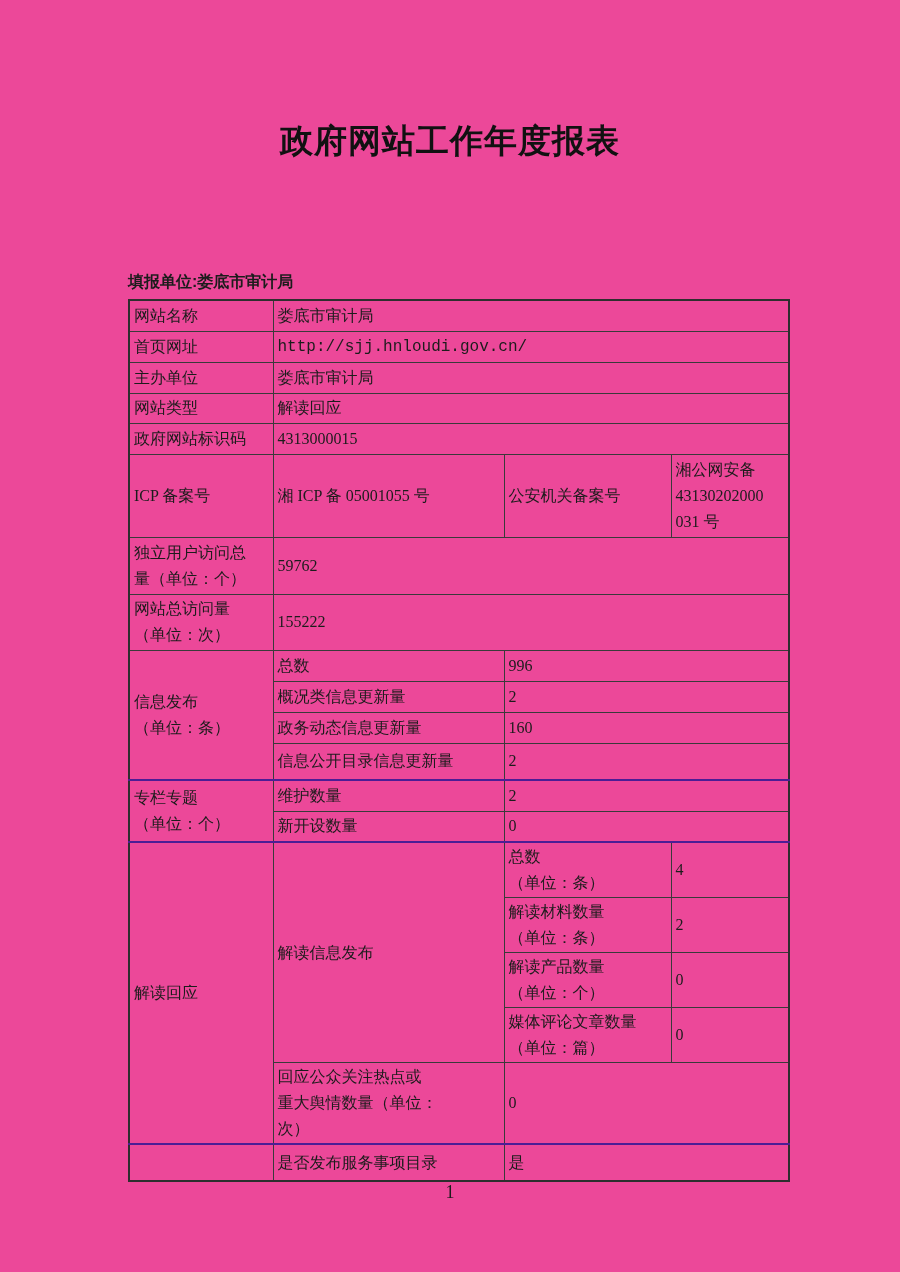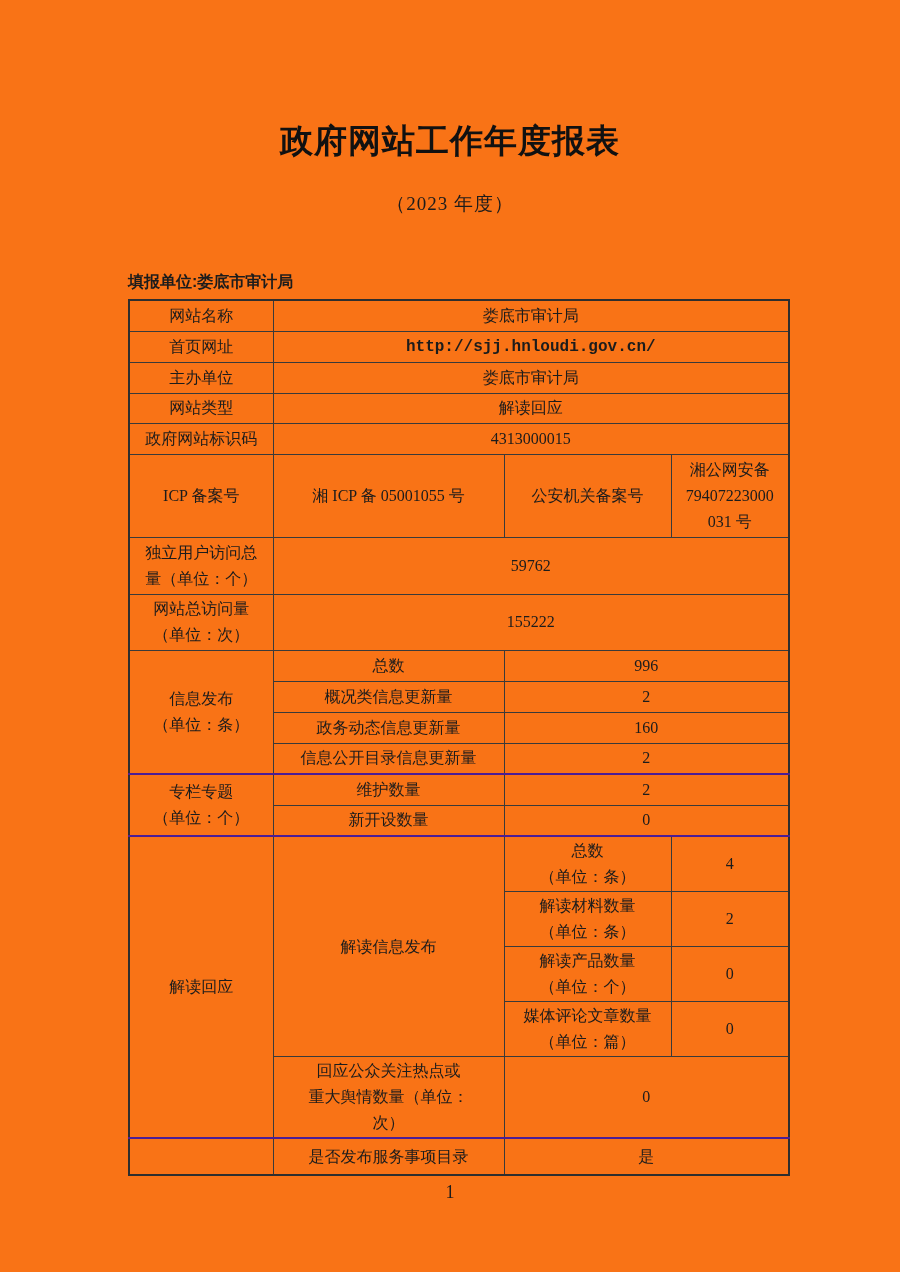--- a/index.html
+++ b/index.html
@@ -1,19 +1,19 @@
 <!DOCTYPE html>
 <html><head>
 <meta charset="utf-8">
 <style>
   html,body{margin:0;padding:0;background:#ffffff;}
   .page{
     position:relative;
     width:900px;height:1272px;
-    background:#f97316;
+    background:#ec4899;
     font-family:"Liberation Serif","DejaVu Serif",serif;
     color:#1c1c1c;
     overflow:hidden;
   }
   .doc-title{
     position:absolute;top:119px;left:0;width:100%;
     text-align:center;
     font-family:"Liberation Sans","DejaVu Sans",sans-serif;
     font-weight:700;font-size:33px;letter-spacing:1px;
     color:#111;
@@ -28,42 +28,41 @@
     font-family:"Liberation Sans","DejaVu Sans",sans-serif;
     font-weight:700;font-size:16px;
   }
   table.report{
     position:absolute;top:299px;left:128px;
     width:660px;border-collapse:collapse;table-layout:fixed;
   }
   table.report{border:2px solid #2e2e2e;}
   table.report td{
     border:1px solid #3a3a3a;
-    text-align:center;vertical-align:middle;
+    vertical-align:middle;
     font-size:16px;line-height:26px;
     padding:1px 4px;
     white-space:pre-line;
     overflow:hidden;
   }
   td.val{font-size:17px;margin-left:8px;}
-  td.url{font-family:"Liberation Mono","DejaVu Sans Mono",monospace;font-size:16px;font-weight:bold;}
+  td.url{font-family:"Liberation Mono","DejaVu Sans Mono",monospace;font-size:16px;}
   td.tight{line-height:24px;}
   tr.section-top td{border-top:2px solid #4c1d95;}
   .page-number{
     position:absolute;top:1182px;left:0;width:100%;
     text-align:center;font-size:18px;
   }
 </style>
 </head>
 <body>
 
 <div class="page">
 
   <div class="doc-title">政府网站工作年度报表</div>
-  <div class="doc-subtitle">（2023 年度）</div>
   <div class="reporting-unit">填报单位:娄底市审计局</div>
 
   <table class="report">
     <colgroup>
       <col style="width:144px">
         <col style="width:231px">
         <col style="width:167px">
         <col style="width:118px">
     </colgroup>
 
@@ -91,21 +90,21 @@
     <tr style="height:31px">
       <td>政府网站标识码</td>
       <td class="val" colspan="3">4313000015</td>
     </tr>
 
     <tr style="height:83px">
       <td>ICP 备案号</td>
       <td class="val">湘 ICP 备 05001055 号</td>
       <td>公安机关备案号</td>
       <td class="val">湘公网安备
-79407223000
+43130202000
 031 号</td>
     </tr>
 
     <tr style="height:57px">
       <td>独立用户访问总
 量（单位：个）</td>
       <td class="val" colspan="3">59762</td>
     </tr>
 
     <tr style="height:56px">
@@ -121,21 +120,21 @@
       <td class="val" colspan="2">996</td>
     </tr>
     <tr style="height:31px">
       <td>概况类信息更新量</td>
       <td class="val" colspan="2">2</td>
     </tr>
     <tr style="height:31px">
       <td>政务动态信息更新量</td>
       <td class="val" colspan="2">160</td>
     </tr>
-    <tr style="height:31px">
+    <tr style="height:37px">
       <td>信息公开目录信息更新量</td>
       <td class="val" colspan="2">2</td>
     </tr>
 
     <tr style="height:31px" class="section-top">
       <td rowspan="2">专栏专题
 （单位：个）</td>
       <td>维护数量</td>
       <td class="val" colspan="2">2</td>
     </tr>

